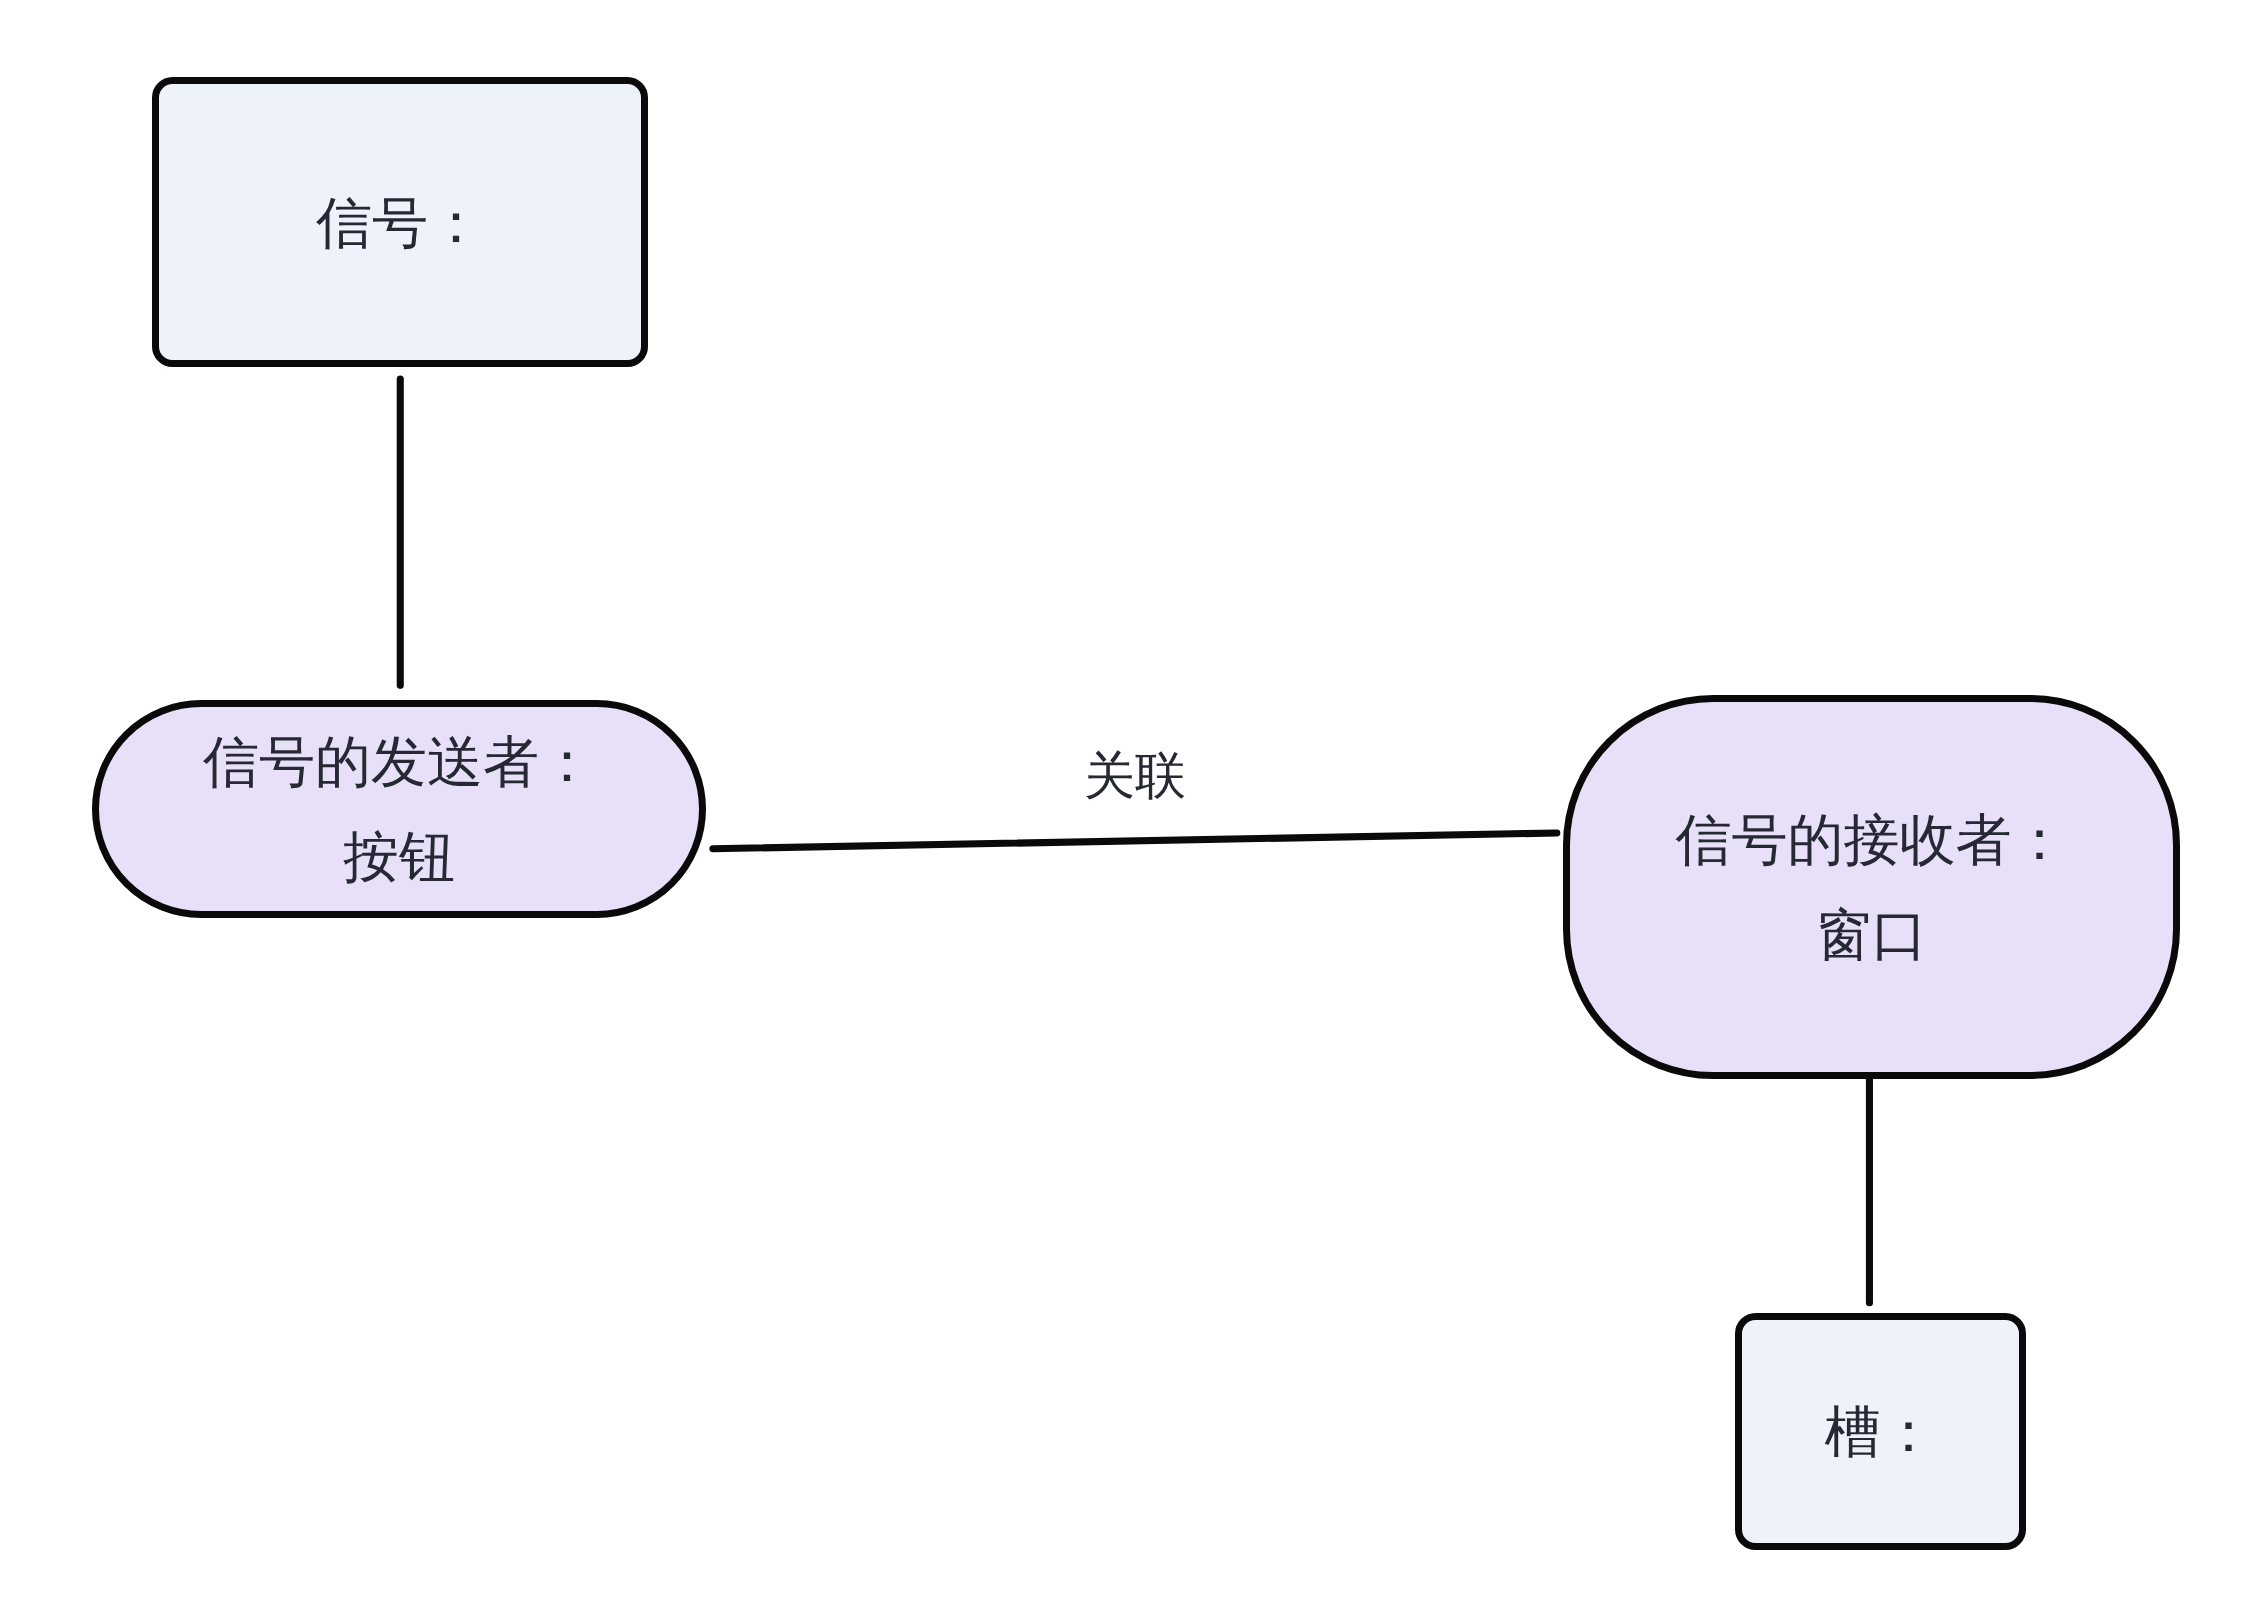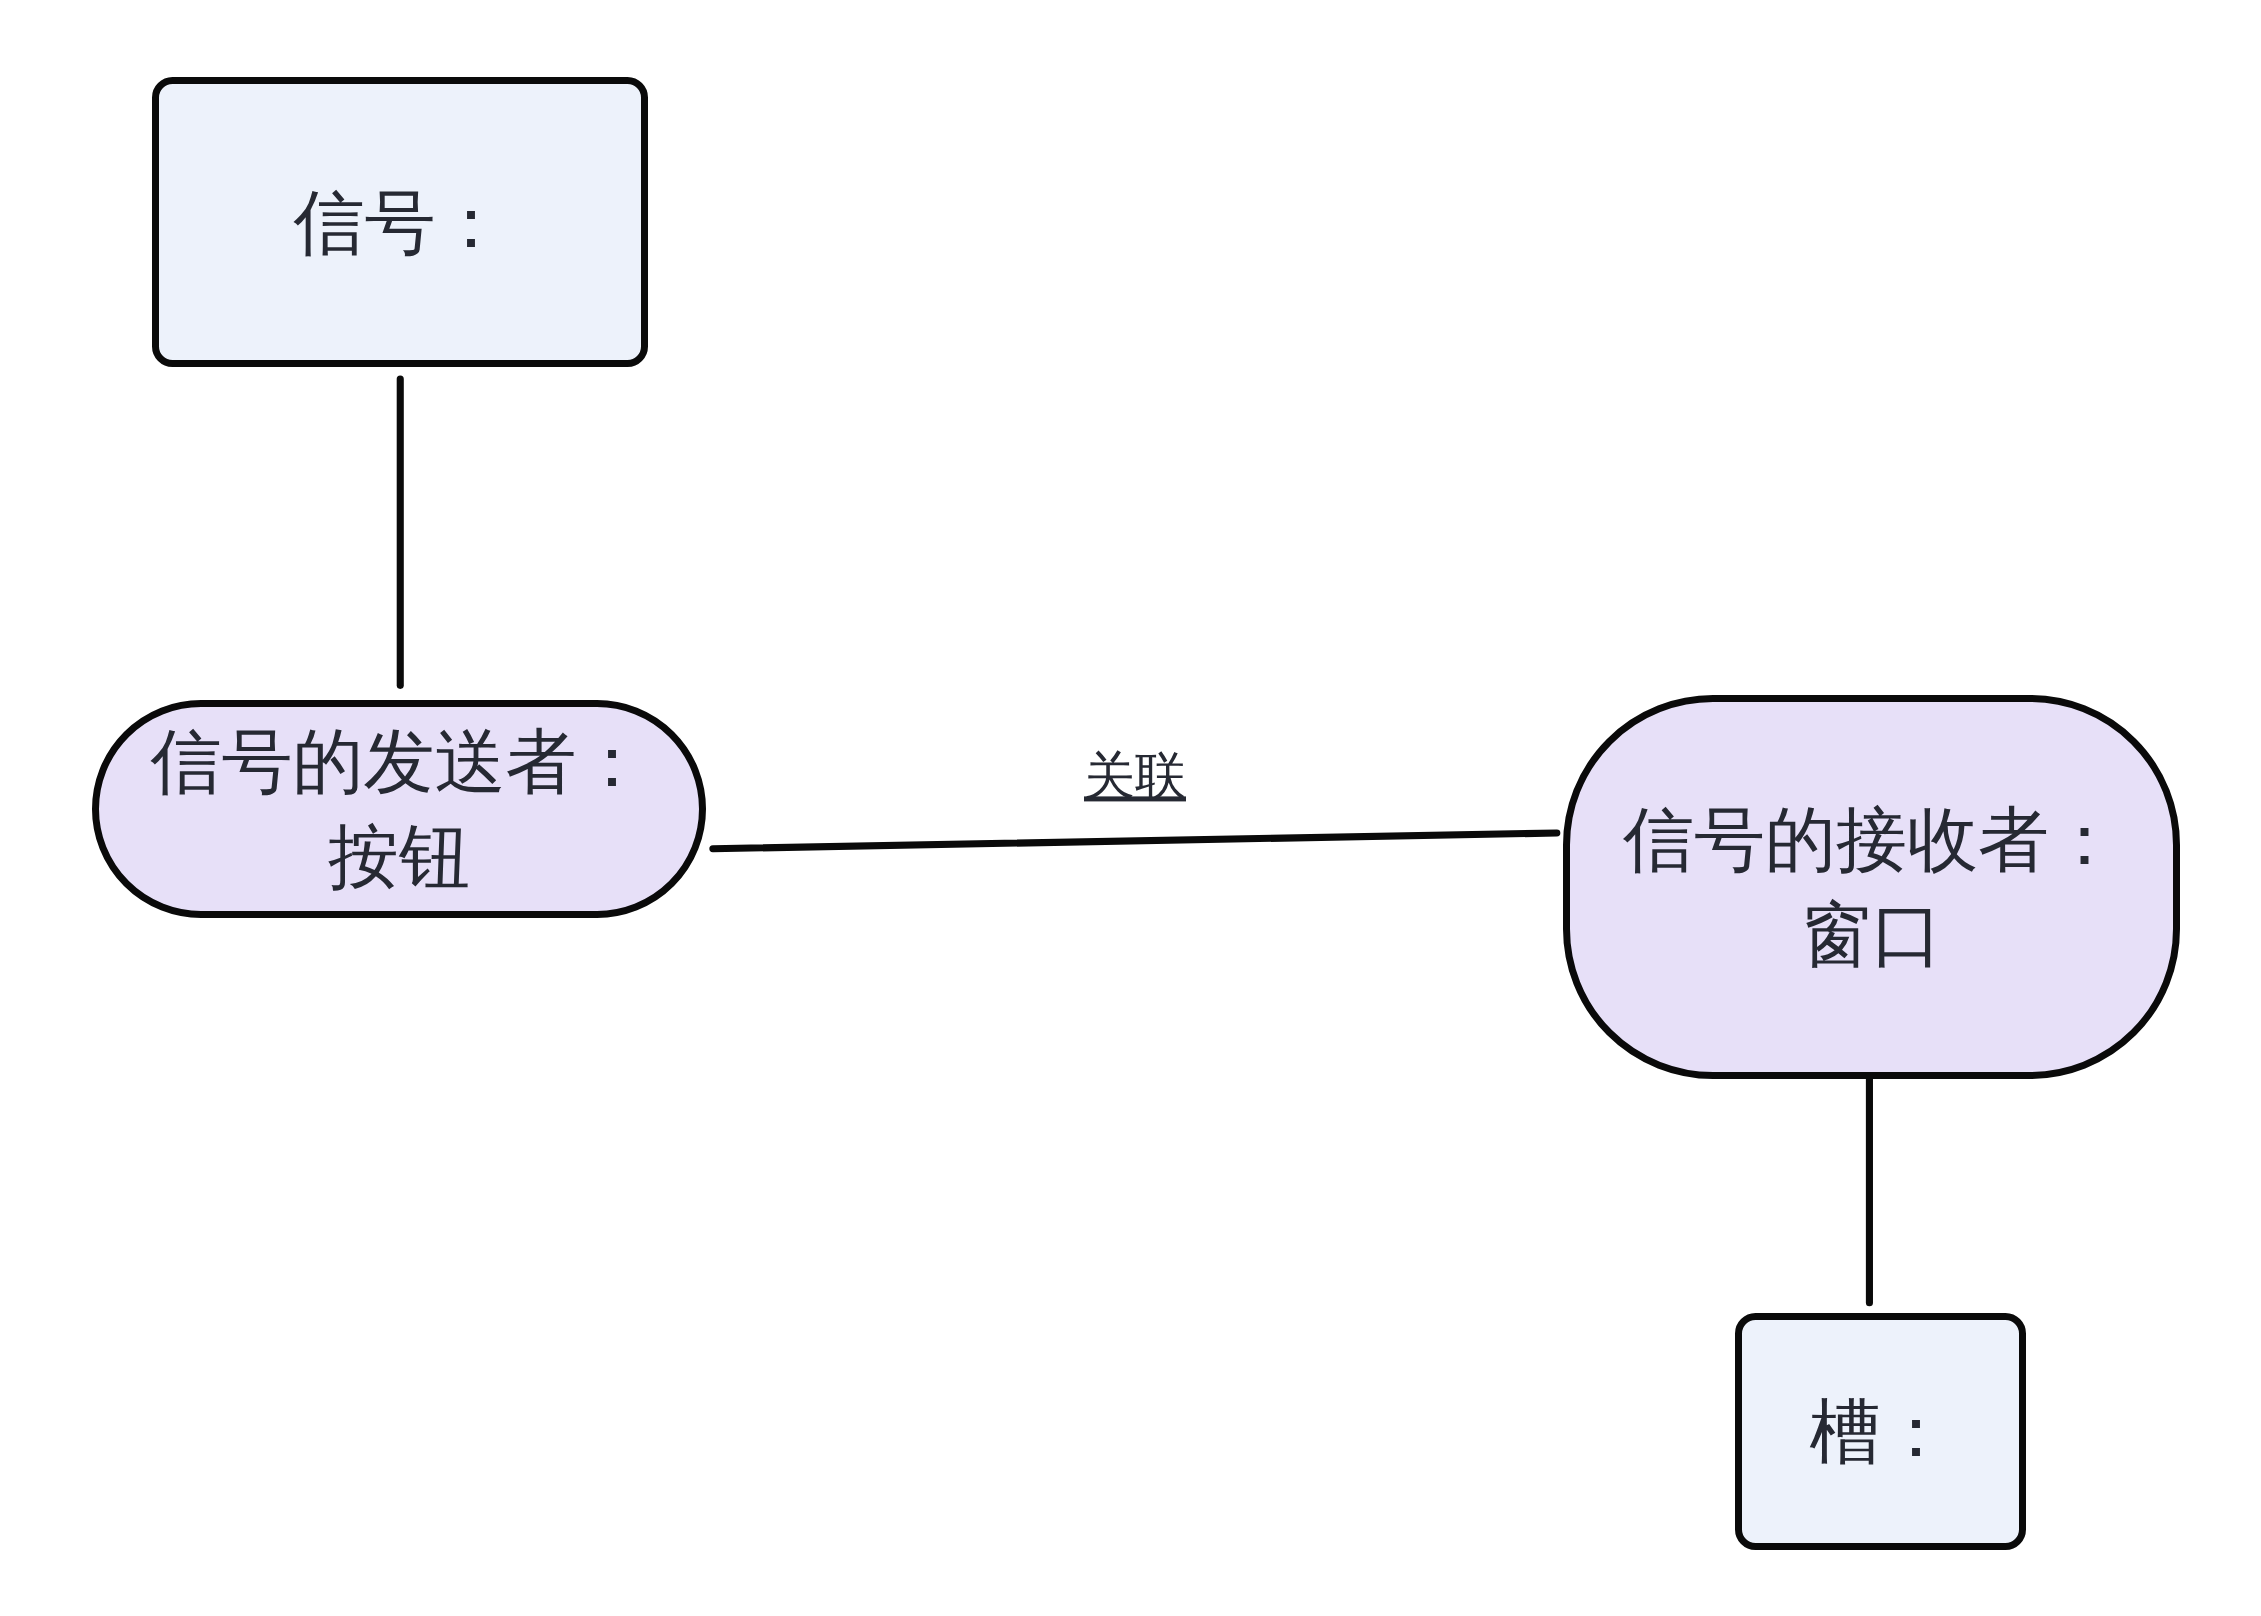--- a/index.html
+++ b/index.html
@@ -34,21 +34,21 @@
     stroke-linecap: round;
   }
   .node {
     position: absolute;
     display: flex;
     flex-direction: column;
     justify-content: center;
     align-items: center;
     border: 7px solid var(--border);
     color: var(--text);
-    font-size: 71px;
+    font-size: 56px;
     font-weight: 500;
     line-height: 95px;
     text-align: center;
     white-space: nowrap;
   }
   .node--rect {
     background: var(--node-rect-fill);
     border-radius: 20.5px;
   }
   .node--stadium {
@@ -62,21 +62,21 @@
   .edge-label {
     position: absolute;
     transform: translate(-50%, -50%);
     color: var(--text);
     font-size: 51px;
     font-weight: 500;
     line-height: 1.2;
     white-space: nowrap;
     text-align: center;
   }
-  #edge-label-association { left: 1135px; top: 776px; text-decoration: underline; }
+  #edge-label-association { left: 1135px; top: 776px; }
   #edge-label-mechanism   { left: 1135px; top: 913px; }
 </style>
 </head>
 <body>
 
 <div class="canvas">
 
   <svg class="edge-layer" viewBox="0 0 2864 2048" xmlns="http://www.w3.org/2000/svg" aria-hidden="true">
     <line x1="507" y1="480" x2="507" y2="868"></line>
     <line x1="903" y1="1075" x2="1972" y2="1055"></line>

